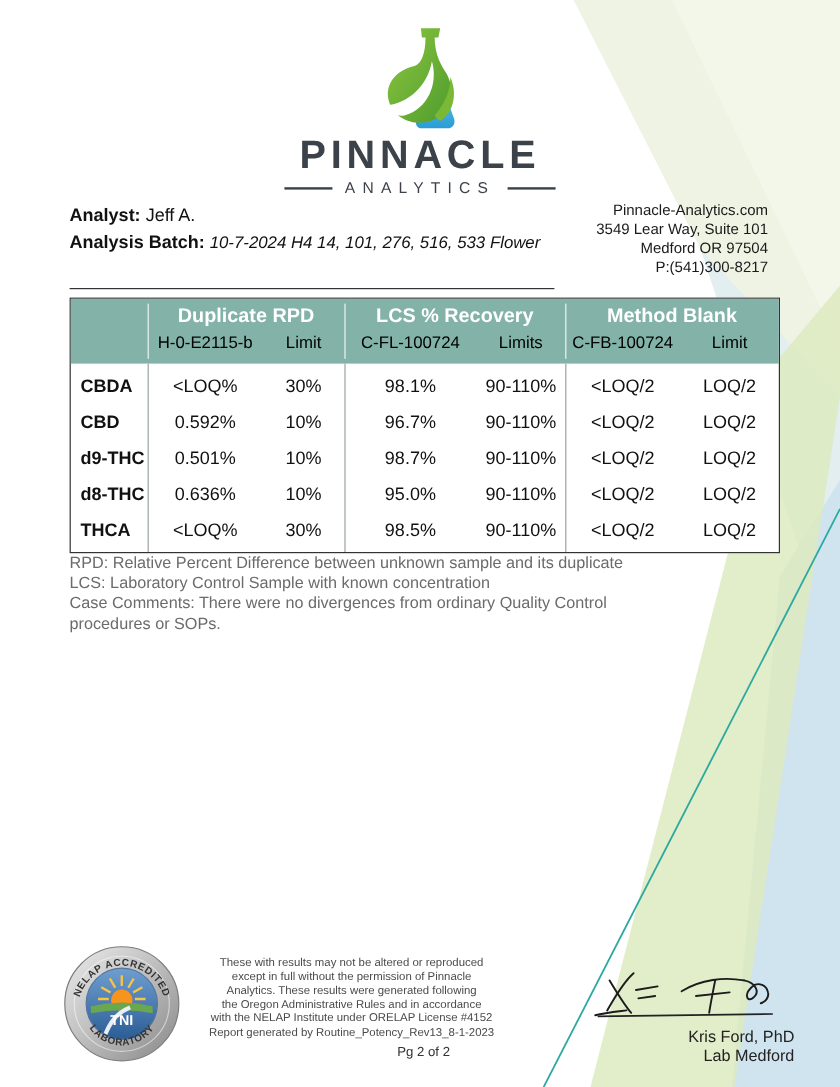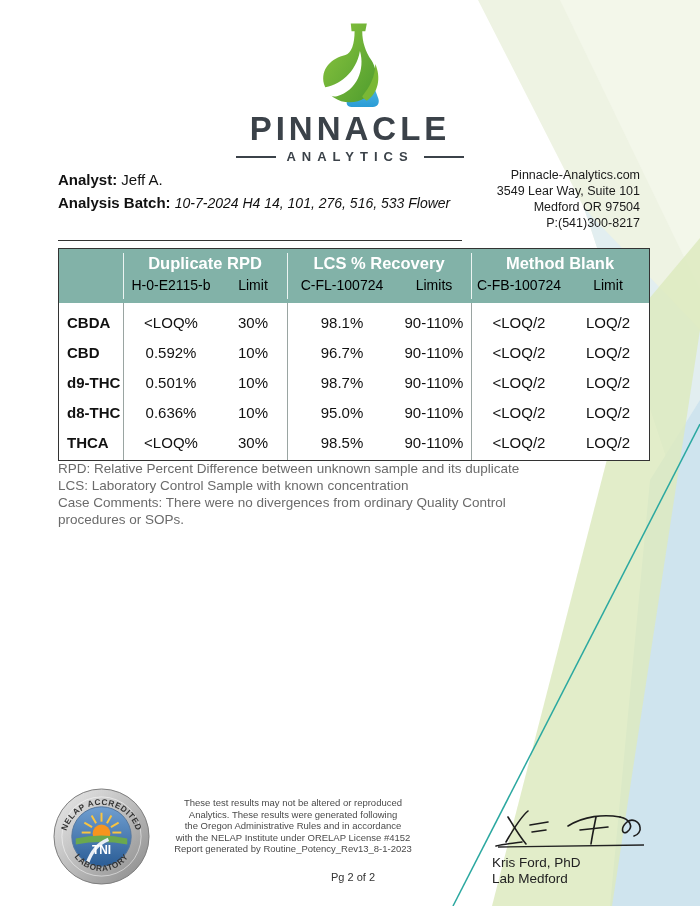--- a/index.html
+++ b/index.html
@@ -7,21 +7,21 @@
         font-family:"Liberation Sans", sans-serif;overflow:hidden;}
   .bg{position:absolute;inset:0;z-index:0;}
   .content{position:absolute;inset:0;z-index:1;}
 
   
   .logo{position:absolute;top:22px;left:0;width:700px;text-align:center;}
   .flask{display:block;margin:0 auto;}
   .brand{font-size:33px;font-weight:bold;letter-spacing:4px;color:#3b4249;margin-top:2px;line-height:1.0;}
   .subbrand{display:flex;align-items:center;justify-content:center;gap:10px;margin-top:4px;}
   .subbrand .rule{width:40px;height:2px;background:#3b4249;}
-  .subbrand .txt{font-size:13px;font-weight:bold;letter-spacing:6px;color:#3b4249;}
+  .subbrand .txt{font-size:13px;font-weight:normal;letter-spacing:6px;color:#3b4249;}
 
   
   .hdr{position:absolute;top:165px;left:58px;width:590px;}
   .hdr-title{font-size:19px;font-weight:bold;color:#111;}
   .hdr-line{font-size:15px;color:#111;margin-top:6px;}
   .hdr-line b{font-weight:bold;}
   .batch-val{font-style:italic;font-size:14px;text-align:center;}
   .batch-rule{position:absolute;top:75px;left:0;width:404px;height:1px;background:#333;}
   .contact{position:absolute;top:2px;right:8px;text-align:right;font-size:12.5px;line-height:16px;color:#1a1a1a;}
 
@@ -41,21 +41,21 @@
 
   
   .notes{position:absolute;top:460px;left:58px;width:600px;font-size:13.5px;line-height:17px;color:#6b6b6b;}
 
   
   .seal{position:absolute;top:787px;left:52px;}
   .disclaimer{position:absolute;top:797px;left:147px;width:292px;text-align:center;
               font-size:9.5px;line-height:11.5px;color:#4a4a4a;}
   .pg{position:absolute;top:871px;left:318px;width:70px;text-align:center;font-size:11px;color:#333;}
   .sig{position:absolute;top:800px;left:492px;width:170px;}
-  .sig-name{font-size:13.5px;color:#222;line-height:15px;margin-top:1px;}
+  .sig-name{font-size:13.5px;color:#222;line-height:15px;margin-top:1px;text-align:right;}
 </style>
 </head>
 <body>
 
 <div class="page">
 
   <svg class="bg" width="700" height="906" viewBox="0 0 700 906">
     <polygon points="478,0 700,0 700,560 584,208" fill="#eef3e3"></polygon>
     <polygon points="560,0 700,0 700,290" fill="#f3f7ea"></polygon>
     <polygon points="584,208 700,330 700,560" fill="#e2eef0"></polygon>
@@ -215,21 +215,22 @@
       <text x="50" y="68" text-anchor="middle" font-family="Liberation Sans, sans-serif" font-size="12" font-weight="bold" fill="#ffffff">TNI</text>
       <text font-family="Liberation Sans, sans-serif" font-size="8.4" font-weight="bold" fill="#333333" letter-spacing="0.6">
         <textPath href="#arcTop" startOffset="50%" text-anchor="middle">NELAP ACCREDITED</textPath>
       </text>
       <text font-family="Liberation Sans, sans-serif" font-size="8.4" font-weight="bold" fill="#333333" letter-spacing="0.6">
         <textPath href="#arcBot" startOffset="50%" text-anchor="middle">LABORATORY</textPath>
       </text>
     </svg>
 
     <div class="disclaimer">
-      <div>These test results may not be altered or reproduced</div>
+      <div>These with results may not be altered or reproduced</div>
+      <div>except in full without the permission of Pinnacle</div>
       <div>Analytics. These results were generated following</div>
       <div>the Oregon Administrative Rules and in accordance</div>
       <div>with the NELAP Institute under ORELAP License #4152</div>
       <div>Report generated by Routine_Potency_Rev13_8-1-2023</div>
     </div>
 
     <div class="pg">Pg 2 of 2</div>
 
     <div class="sig">
       <svg width="170" height="50" viewBox="0 0 170 50">

